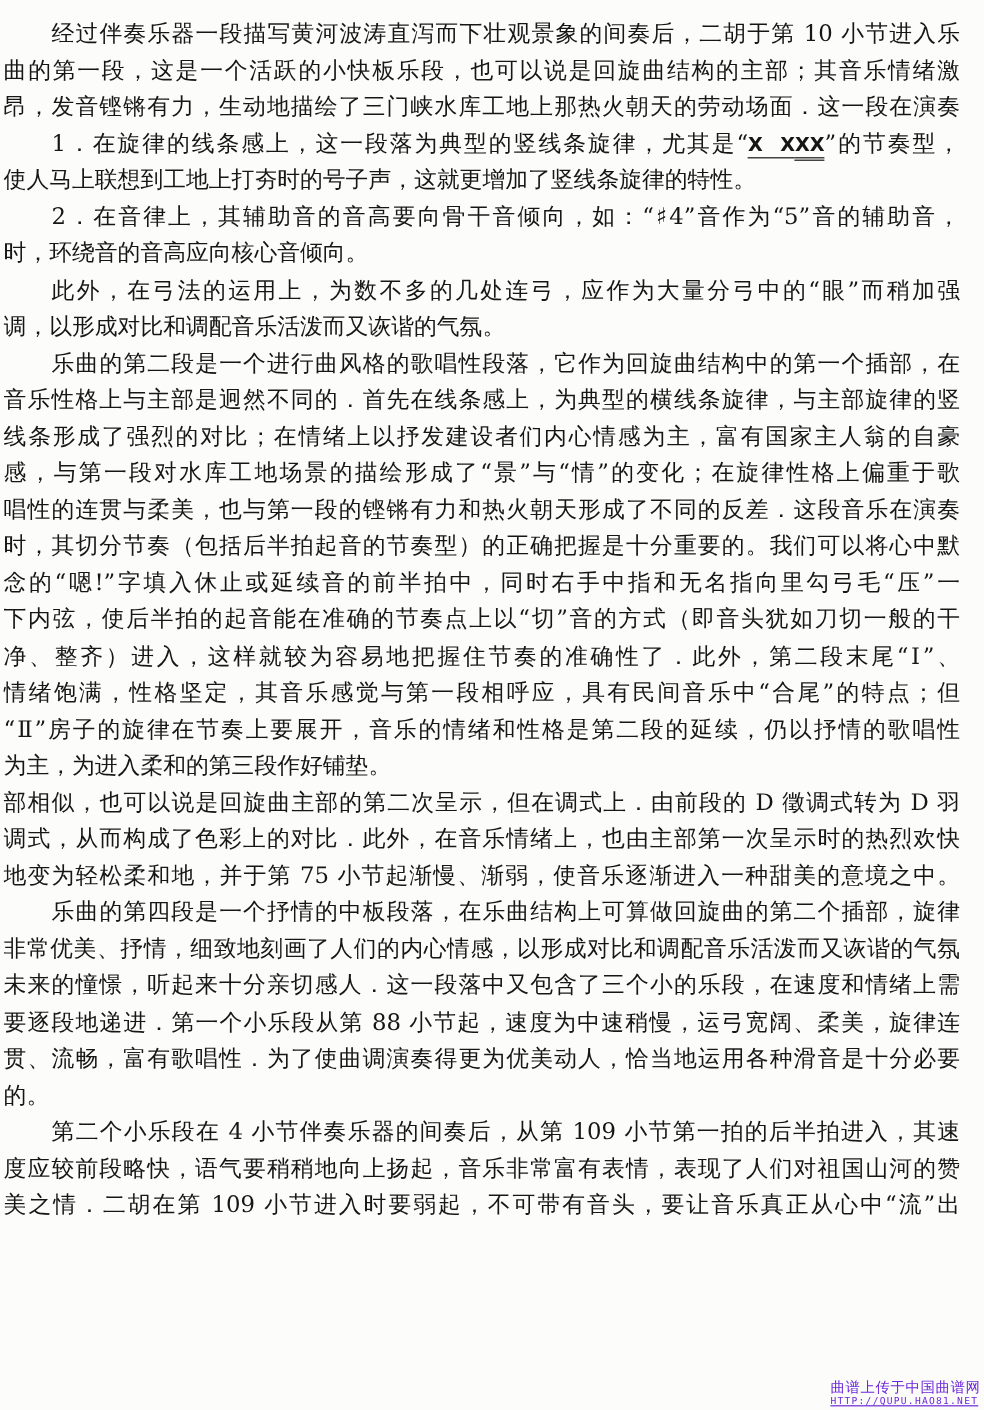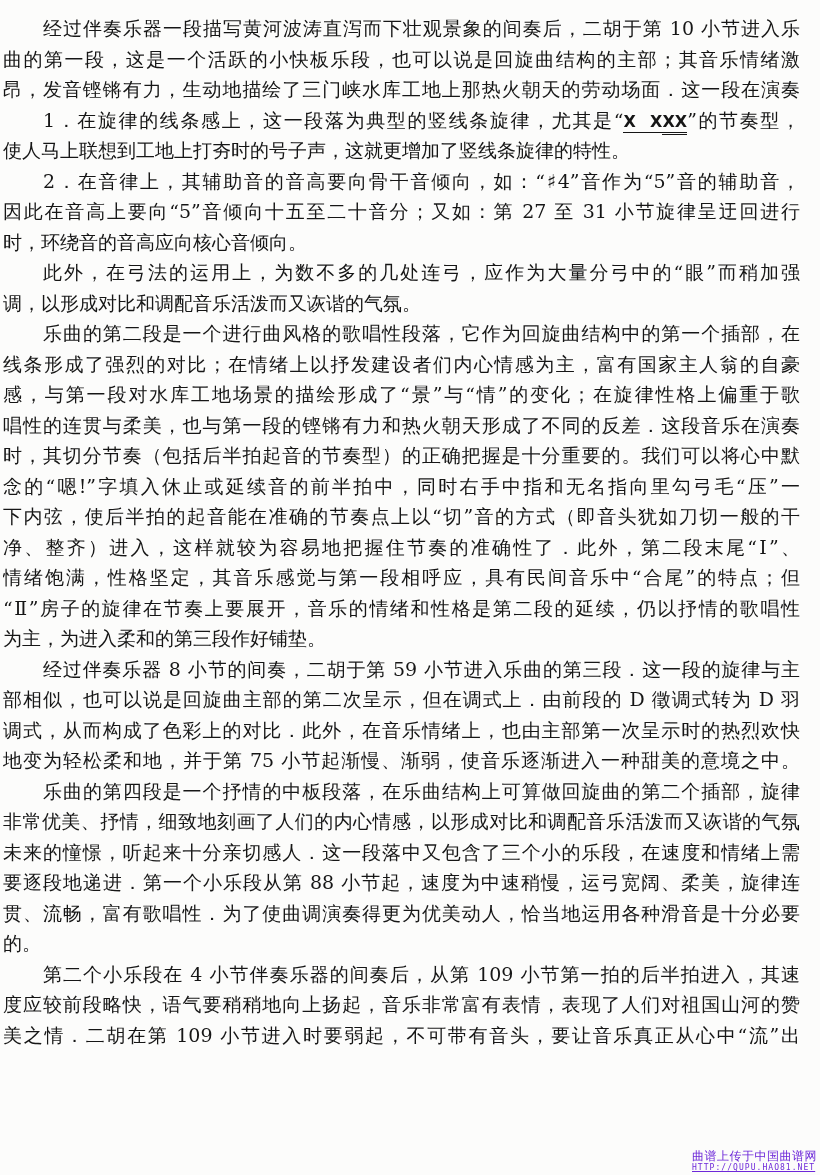--- a/index.html
+++ b/index.html
@@ -39,42 +39,41 @@
         <div class="line indent">经过伴奏乐器一段描写黄河波涛直泻而下壮观景象的间奏后，二胡于第 10 小节进入乐</div>
         <div class="line">曲的第一段，这是一个活跃的小快板乐段，也可以说是回旋曲结构的主部；其音乐情绪激</div>
         <div class="line">昂，发音铿锵有力，生动地描绘了三门峡水库工地上那热火朝天的劳动场面．这一段在演奏</div>
       </div>
       <div class="para">
         <div class="line indent"><span>1．在旋律的线条感上，这一段落为典型的竖线条旋律，尤其是“</span><span class="rhythm">X&nbsp;&nbsp;X</span><span class="rhythm rhythm-double">XX</span><span>”的节奏型，</span></div>
         <div class="line last">使人马上联想到工地上打夯时的号子声，这就更增加了竖线条旋律的特性。</div>
       </div>
       <div class="para">
         <div class="line indent">2．在音律上，其辅助音的音高要向骨干音倾向，如：“♯4”音作为“5”音的辅助音，</div>
-        <div class="line">因此在音高上要向“5”音倾向十五至二十音分；又如：第 27 至 31 小节旋律呈迂回进行</div>
         <div class="line last">时，环绕音的音高应向核心音倾向。</div>
       </div>
       <div class="para">
         <div class="line indent">此外，在弓法的运用上，为数不多的几处连弓，应作为大量分弓中的“眼”而稍加强</div>
         <div class="line last">调，以形成对比和调配音乐活泼而又诙谐的气氛。</div>
       </div>
       <div class="para">
         <div class="line indent">乐曲的第二段是一个进行曲风格的歌唱性段落，它作为回旋曲结构中的第一个插部，在</div>
+        <div class="line">音乐性格上与主部是迥然不同的．首先在线条感上，为典型的横线条旋律，与主部旋律的竖</div>
         <div class="line">线条形成了强烈的对比；在情绪上以抒发建设者们内心情感为主，富有国家主人翁的自豪</div>
         <div class="line">感，与第一段对水库工地场景的描绘形成了“景”与“情”的变化；在旋律性格上偏重于歌</div>
         <div class="line">唱性的连贯与柔美，也与第一段的铿锵有力和热火朝天形成了不同的反差．这段音乐在演奏</div>
         <div class="line">时，其切分节奏（包括后半拍起音的节奏型）的正确把握是十分重要的。我们可以将心中默</div>
         <div class="line">念的“嗯!”字填入休止或延续音的前半拍中，同时右手中指和无名指向里勾弓毛“压”一</div>
         <div class="line">下内弦，使后半拍的起音能在准确的节奏点上以“切”音的方式（即音头犹如刀切一般的干</div>
         <div class="line">净、整齐）进入，这样就较为容易地把握住节奏的准确性了．此外，第二段末尾“Ⅰ”、</div>
         <div class="line">情绪饱满，性格坚定，其音乐感觉与第一段相呼应，具有民间音乐中“合尾”的特点；但</div>
         <div class="line">“Ⅱ”房子的旋律在节奏上要展开，音乐的情绪和性格是第二段的延续，仍以抒情的歌唱性</div>
         <div class="line last">为主，为进入柔和的第三段作好铺垫。</div>
       </div>
       <div class="para">
-        <div class="line indent">经过伴奏乐器 8 小节的间奏，二胡于第 59 小节进入乐曲的第三段．这一段的旋律与主</div>
         <div class="line">部相似，也可以说是回旋曲主部的第二次呈示，但在调式上．由前段的 D 徵调式转为 D 羽</div>
         <div class="line">调式，从而构成了色彩上的对比．此外，在音乐情绪上，也由主部第一次呈示时的热烈欢快</div>
         <div class="line">地变为轻松柔和地，并于第 75 小节起渐慢、渐弱，使音乐逐渐进入一种甜美的意境之中。</div>
       </div>
       <div class="para">
         <div class="line indent">乐曲的第四段是一个抒情的中板段落，在乐曲结构上可算做回旋曲的第二个插部，旋律</div>
         <div class="line">非常优美、抒情，细致地刻画了人们的内心情感，以形成对比和调配音乐活泼而又诙谐的气氛</div>
         <div class="line">未来的憧憬，听起来十分亲切感人．这一段落中又包含了三个小的乐段，在速度和情绪上需</div>
         <div class="line">要逐段地递进．第一个小乐段从第 88 小节起，速度为中速稍慢，运弓宽阔、柔美，旋律连</div>
         <div class="line">贯、流畅，富有歌唱性．为了使曲调演奏得更为优美动人，恰当地运用各种滑音是十分必要</div>

